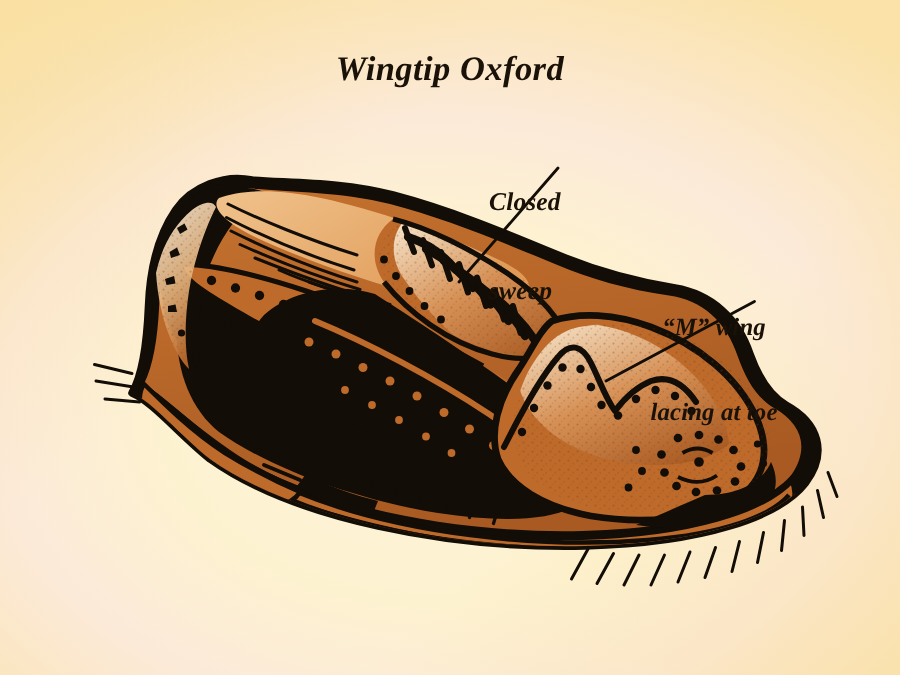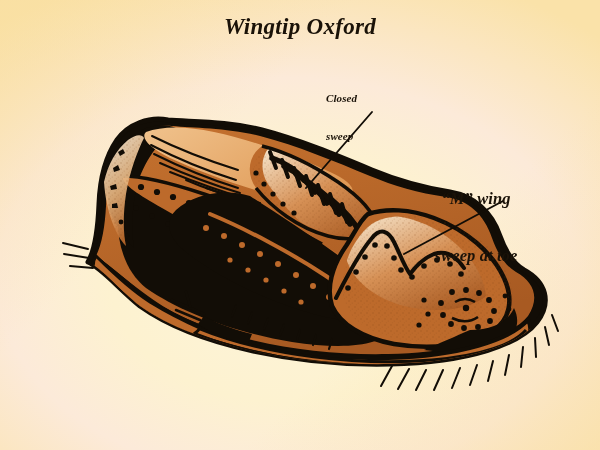--- a/index.html
+++ b/index.html
@@ -22,27 +22,28 @@
   }
   .art{position:absolute;left:0;top:0;width:600px;height:450px;}
   .label{
     position:absolute;
     font-family:"Liberation Serif", serif;
     font-style:italic;font-weight:bold;
     color:#1a1208;
     line-height:1.17;
     white-space:pre;
     letter-spacing:.1px;
+    margin-top:19px;
   }
   #page-title{
     left:0;right:0;top:14px;text-align:center;
     font-size:23px;letter-spacing:.3px;
   }
   #label-closed-lacing{
-    left:326px;top:66px;font-size:11px;text-align:left;
+    left:326px;top:66px;font-size:17px;text-align:left;
   }
   #label-wing-sweep{
     left:476px;top:150px;font-size:16.5px;text-align:center;
     transform:translateX(-50%);
     font-style:italic;
   }
 </style>
 </head>
 <body>
 
@@ -374,16 +375,16 @@
 
   <div class="label" id="page-title">Wingtip Oxford</div>
 
   <div class="label" id="label-closed-lacing">
     <div>Closed</div>
     <div>sweep</div>
   </div>
 
   <div class="label" id="label-wing-sweep">
     <div>“M” wing</div>
-    <div>sweep at toe</div>
+    <div>lacing at toe</div>
   </div>
 
 </div>
 
 </body></html>

